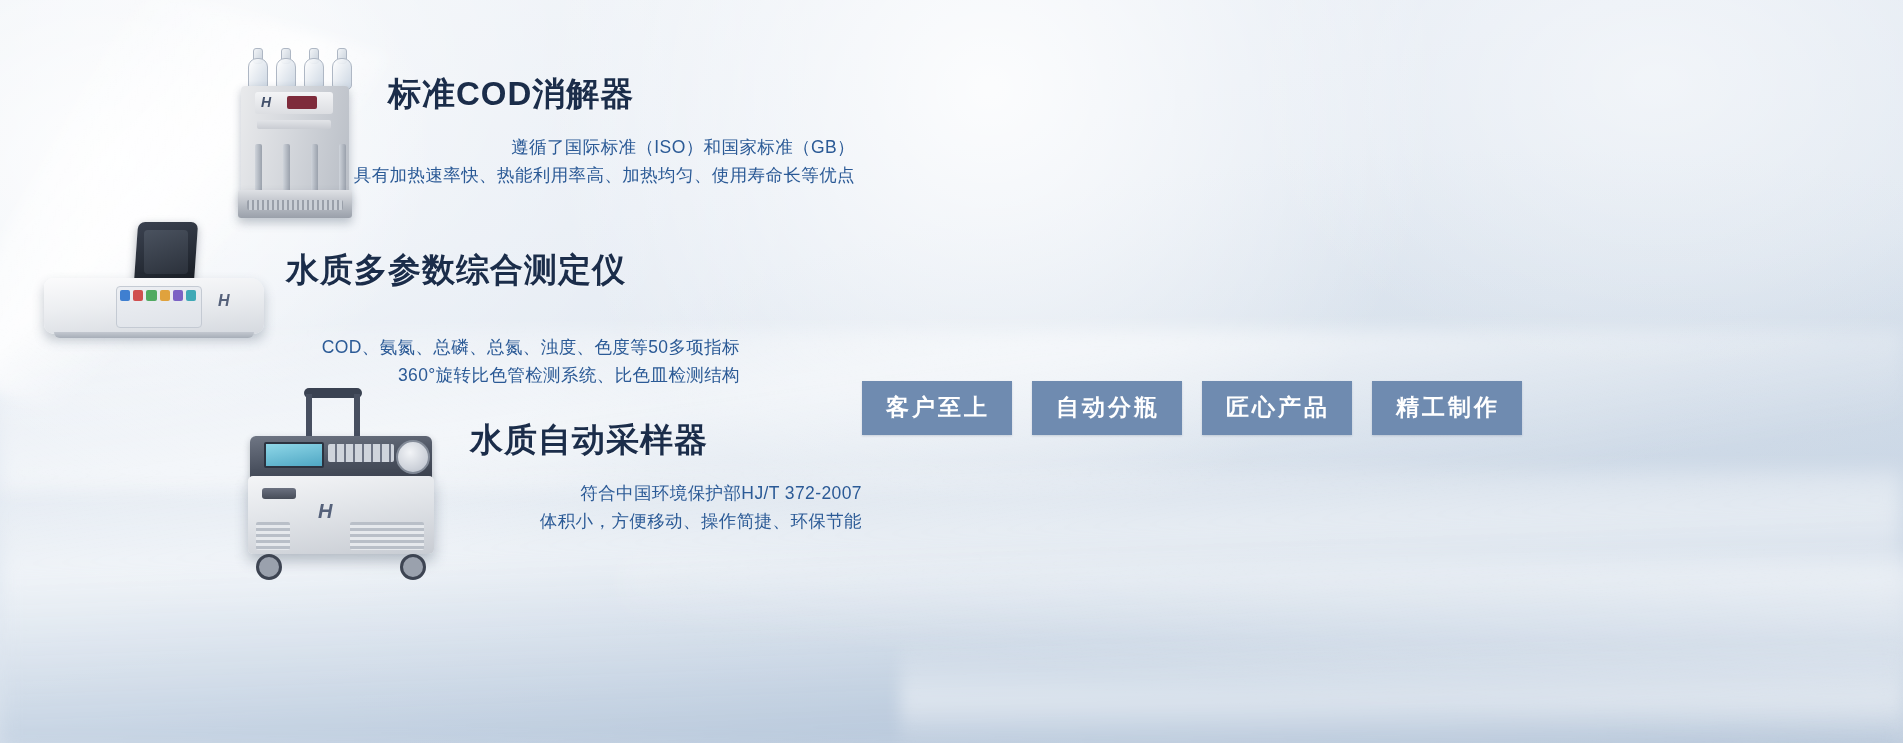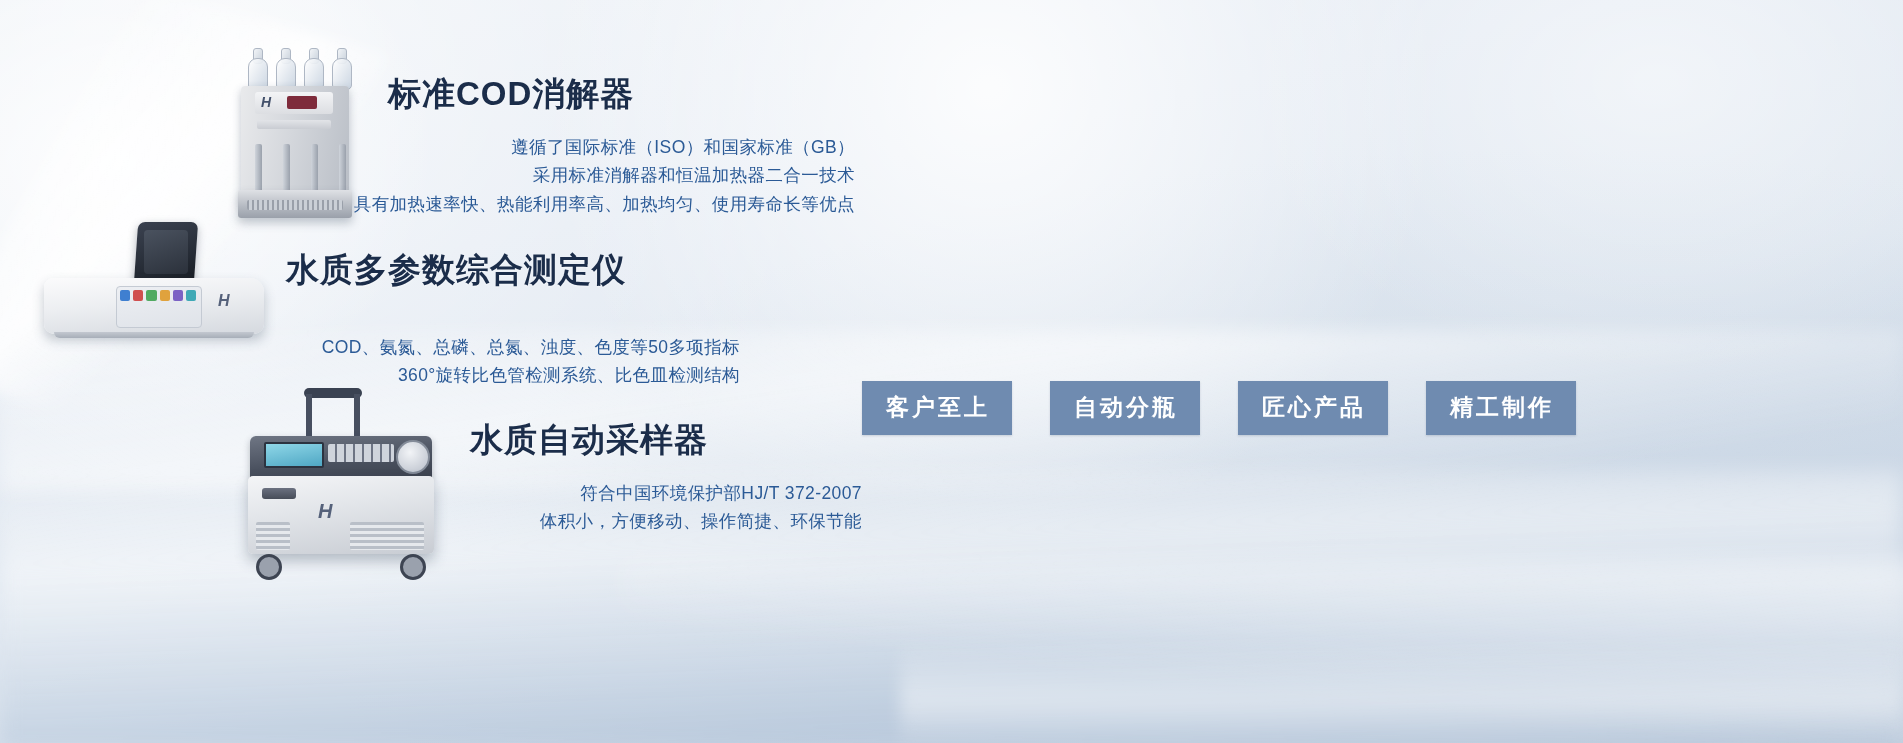--- a/index.html
+++ b/index.html
@@ -41,21 +41,21 @@
        filter:blur(8px);}
 
   
   #headline{
     position:absolute;left:862px;top:233px;width:960px;
     font-size:90px;line-height:1.06;letter-spacing:10px;
     font-weight:700;color:#17407c;white-space:nowrap;
     font-family:"Liberation Sans","DejaVu Sans",sans-serif;
     text-shadow:0 2px 3px rgba(255,255,255,.6);
   }
-  #badges{position:absolute;left:862px;top:381px;display:flex;gap:38px;}
+  #badges{position:absolute;left:862px;top:381px;display:flex;gap:20px;}
   .badge{
     background:#6f8bb0;color:#ffffff;font-size:23px;font-weight:700;
     letter-spacing:3px;padding:11px 22px 12px 24px;white-space:nowrap;
     box-shadow:0 1px 2px rgba(40,60,90,.18);
   }
 
   
   .product{position:absolute;}
   .p-title{
     color:#1b2d4a;font-weight:700;white-space:nowrap;
@@ -218,21 +218,20 @@
         <div class="rod" style="left:90px"></div>
     </div>
     <div class="base"></div>
     <div class="vent"></div>
   </div>
 
   <div class="product" id="prod1">
     <div class="p-title">标准COD消解器</div>
     <div class="p-desc">
       <div class="p-line">遵循了国际标准（ISO）和国家标准（GB）</div>
-      <div class="p-line">采用标准消解器和恒温加热器二合一技术</div>
       <div class="p-line">具有加热速率快、热能利用率高、加热均匀、使用寿命长等优点</div>
     </div>
   </div>
 
   <div class="device" id="dev2">
     <div class="lid"></div>
     <div class="lidface"></div>
     <div class="shell"></div>
     <div class="touch"></div>
     <div class="icons">

